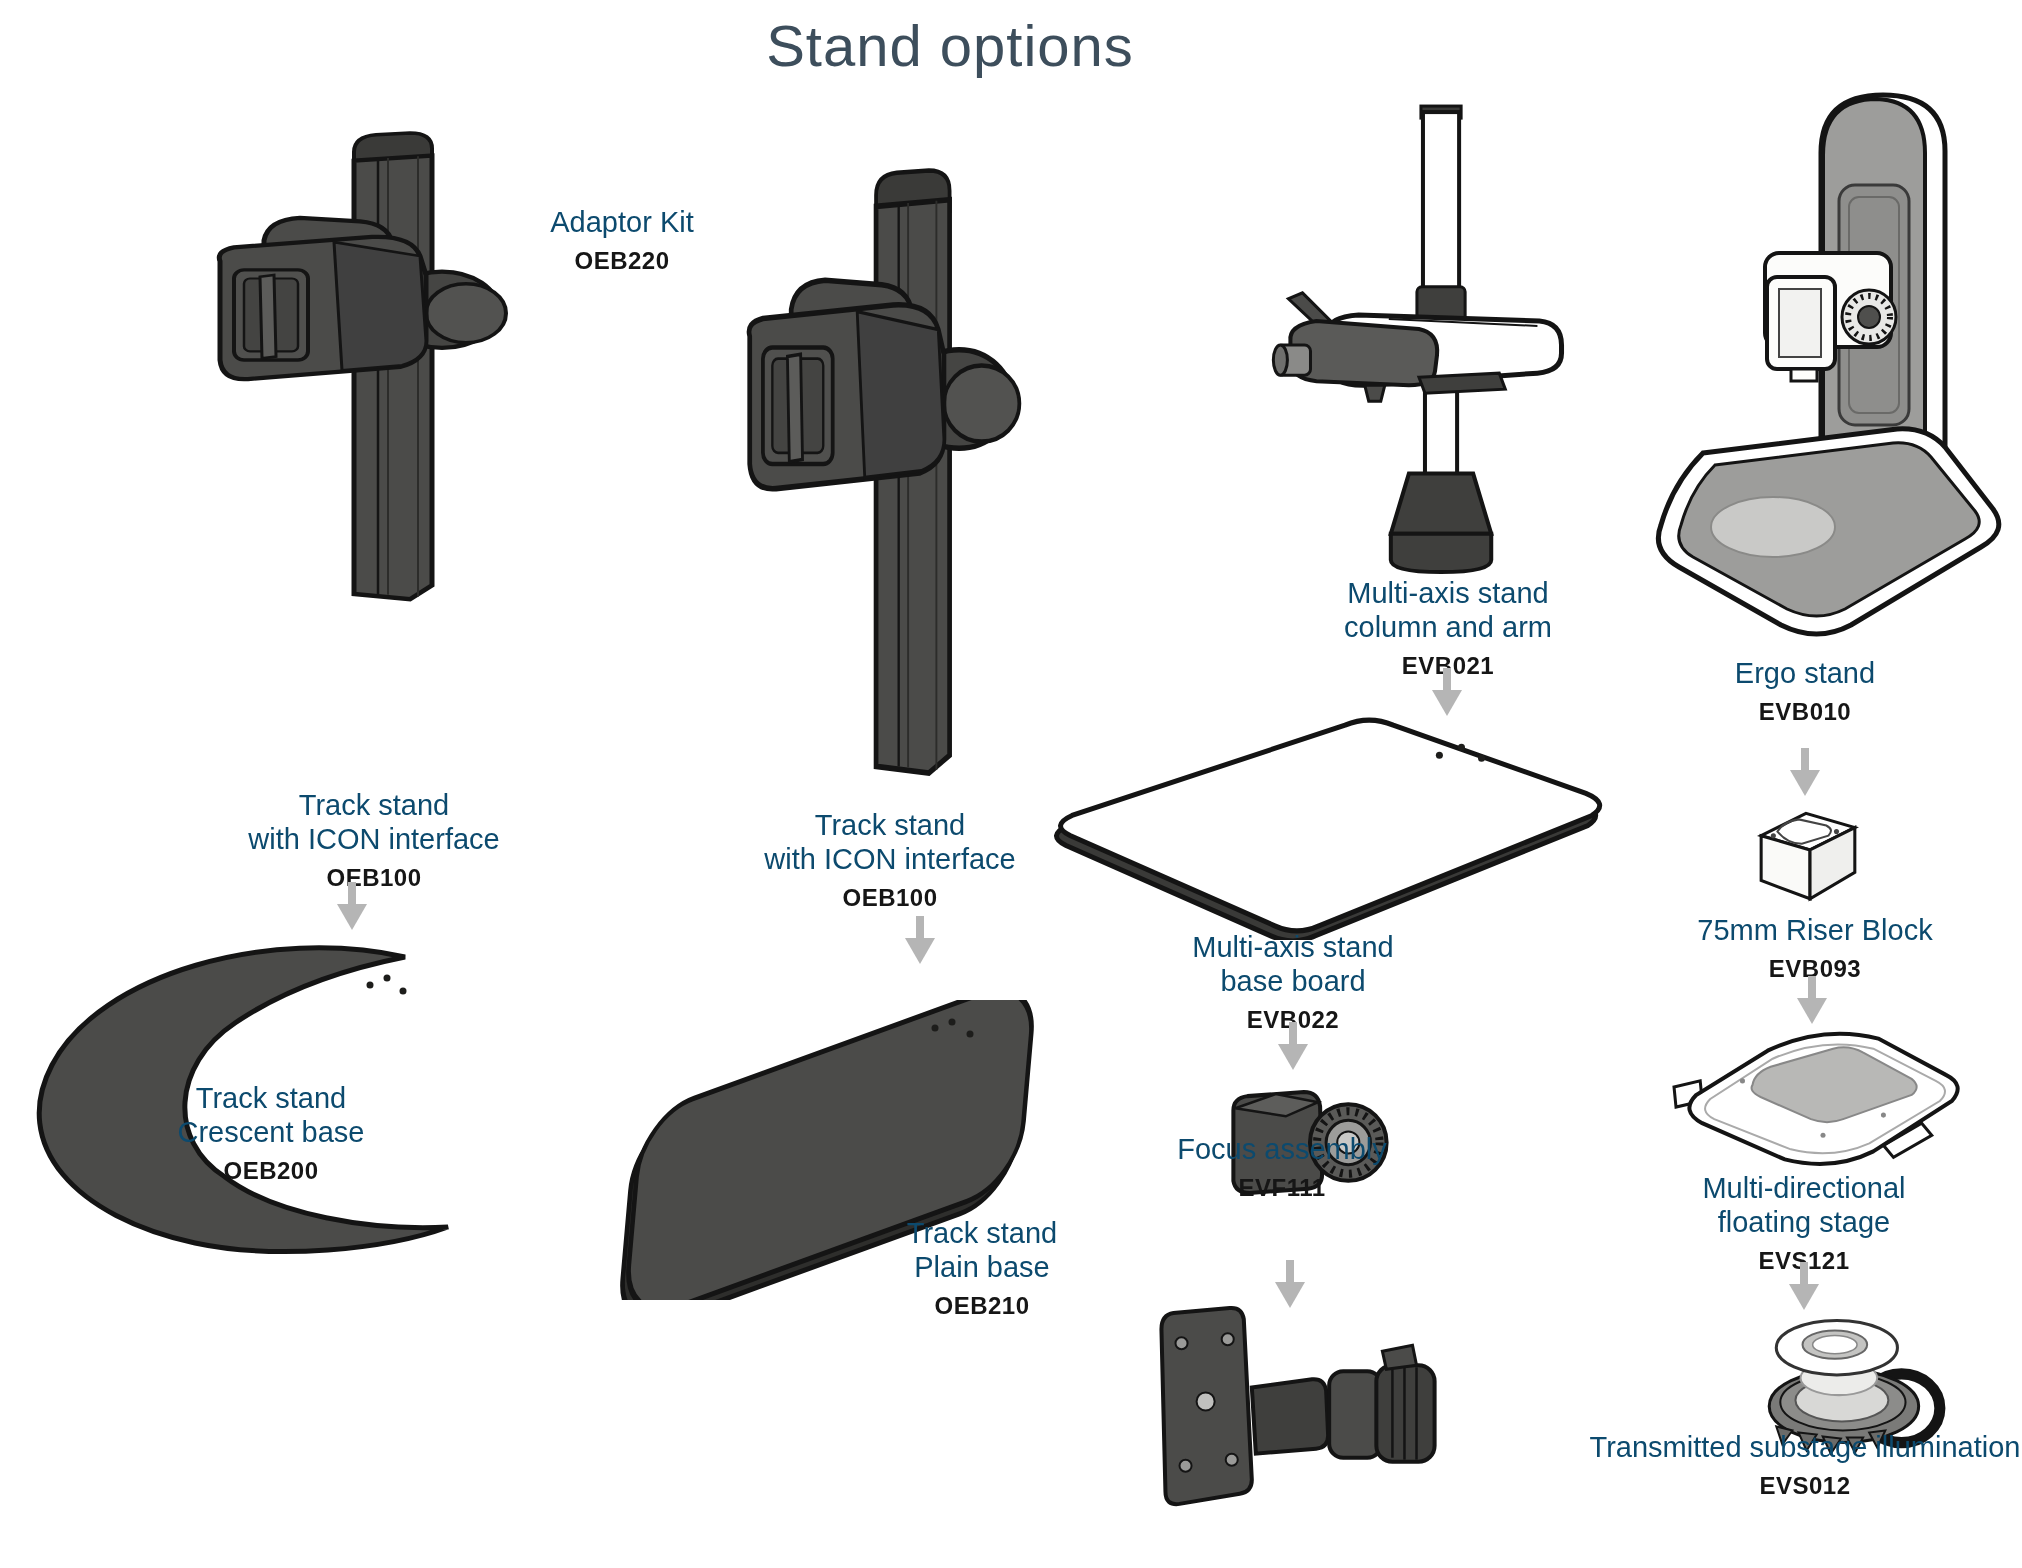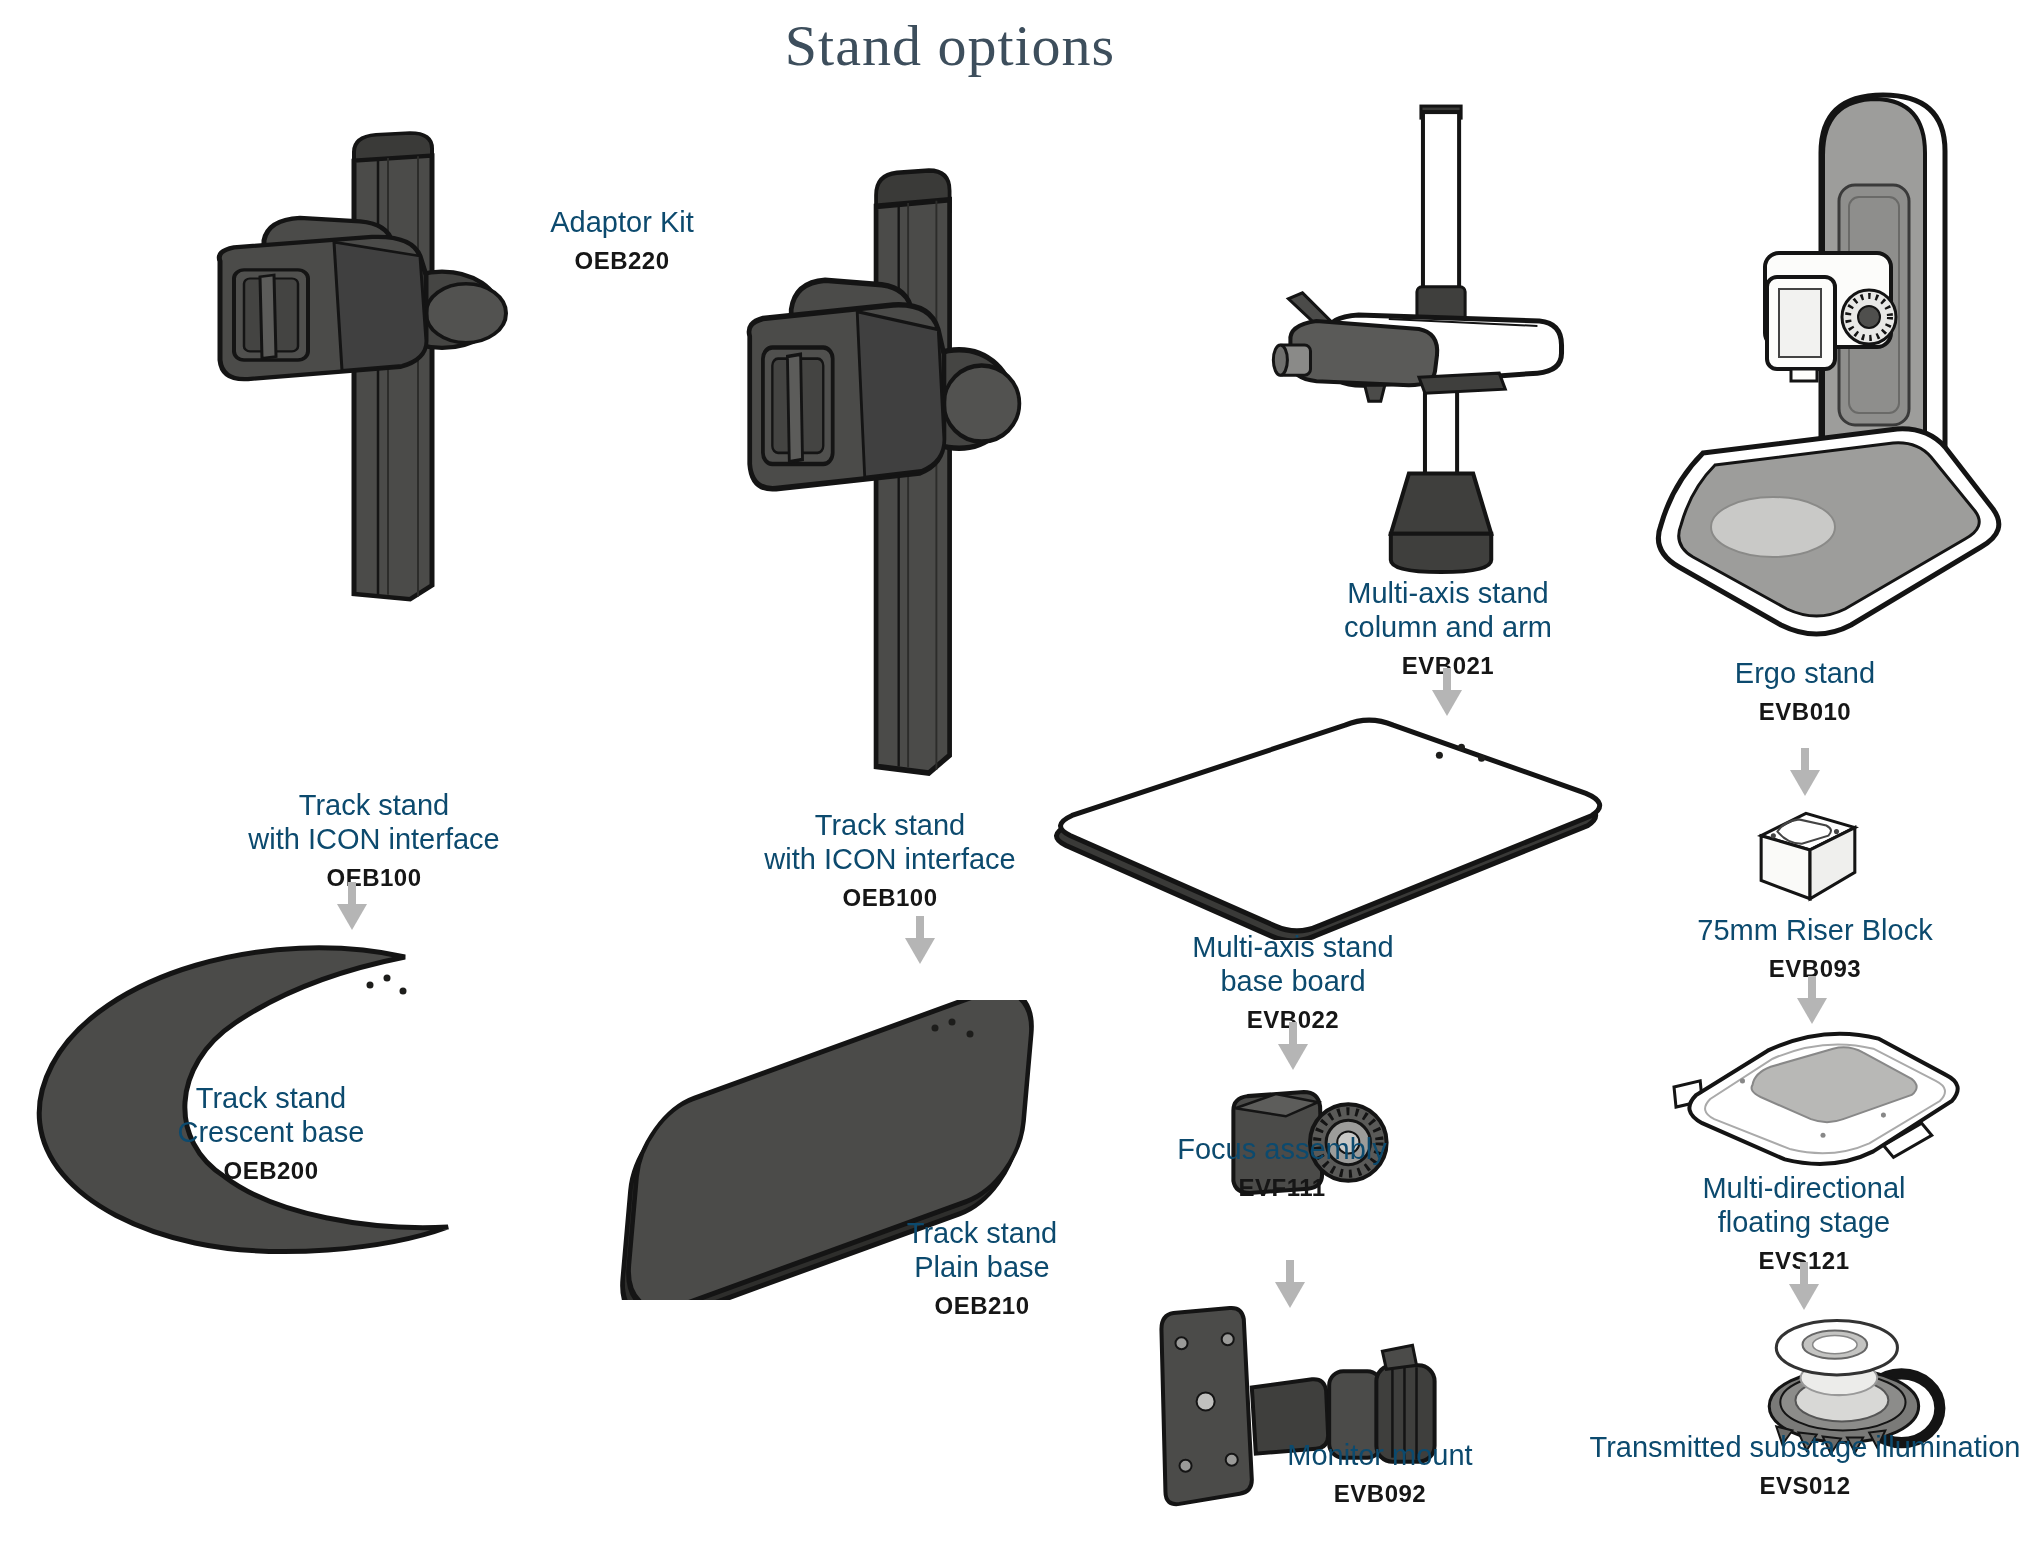--- a/index.html
+++ b/index.html
@@ -4,21 +4,21 @@
 <style>
   * { margin:0; padding:0; box-sizing:border-box; }
   html,body { background:#ffffff; }
   .canvas {
     position:relative; width:2022px; height:1568px; background:#ffffff;
     font-family:"Liberation Sans","DejaVu Sans",sans-serif; overflow:hidden;
   }
   .title {
     position:absolute; left:0; top:12px; width:1900px; text-align:center;
     font-size:58px; font-weight:300; color:#3d4e5c; letter-spacing:1px;
-    font-family:Liberation Serif, serif;
+    font-family:Liberation Sans, sans-serif;
   }
   .label { position:absolute; text-align:center; }
   .lname { font-size:29px; line-height:34px; color:#0c4a6e; }
   .lcode { font-size:24px; line-height:28px; font-weight:bold; color:#161616; margin-top:8px; letter-spacing:0.5px; }
   .illus { position:absolute; }
   .arrow { position:absolute; }
 </style>
 </head>
 <body>
 
@@ -220,24 +220,20 @@
     <div class="lname">Multi-axis stand</div>
     <div class="lname">base board</div>
     <div class="lcode">EVB022</div>
   </div>
 
   <div class="label" style="left:1072px;top:1132px;width:420px">
     <div class="lname">Focus assembly</div>
     <div class="lcode">EVF111</div>
   </div>
 
-  <div class="label" style="left:1170px;top:1438px;width:420px">
-    <div class="lname">Monitor mount</div>
-    <div class="lcode">EVB092</div>
-  </div>
 
   <div class="label" style="left:1595px;top:656px;width:420px">
     <div class="lname">Ergo stand</div>
     <div class="lcode">EVB010</div>
   </div>
 
   <div class="label" style="left:1605px;top:913px;width:420px">
     <div class="lname">75mm Riser Block</div>
     <div class="lcode">EVB093</div>
   </div>

